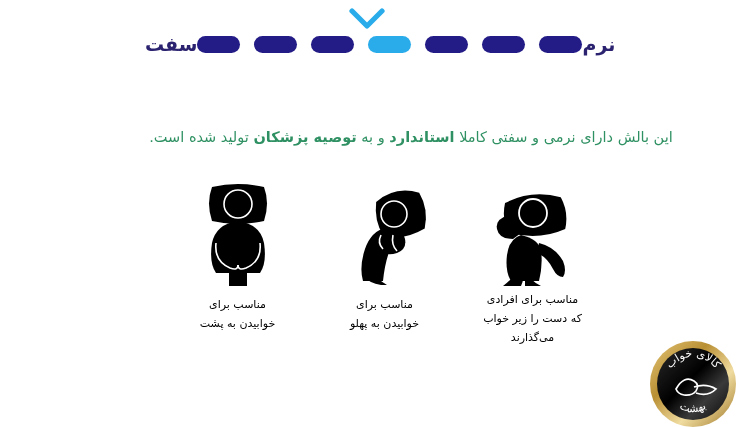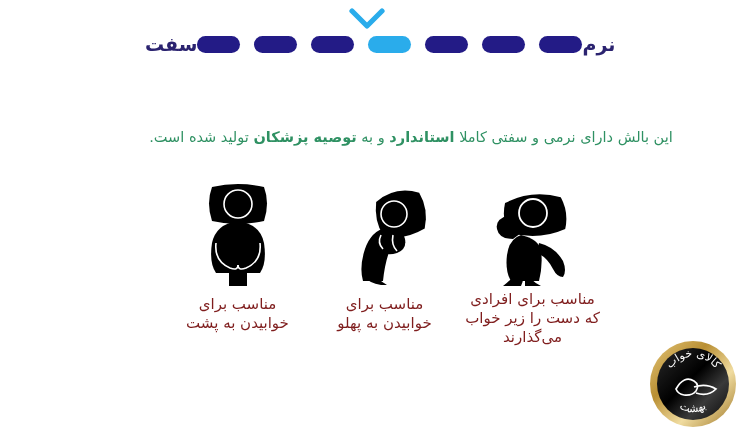--- a/index.html
+++ b/index.html
@@ -102,23 +102,23 @@
   #pictogram-underarm  { left: 300px; top: 0; }
 
   .figure-box {
     height: 108px;
     display: flex;
     align-items: flex-end;
     justify-content: center;
   }
   .figure-caption {
     margin-top: 9px;
-    font-size: 15px;
+    font-size: 11px;
     line-height: 19px;
-    color: #7f1d1d;
+    color: #000000;
     direction: rtl;
     white-space: pre-line;
   }
   #pictogram-side .figure-caption { margin-top: 9px; }
   #pictogram-underarm .figure-caption { margin-top: 4px; }
 
   
   #brand-logo {
     position: absolute;
     left: 648px;

